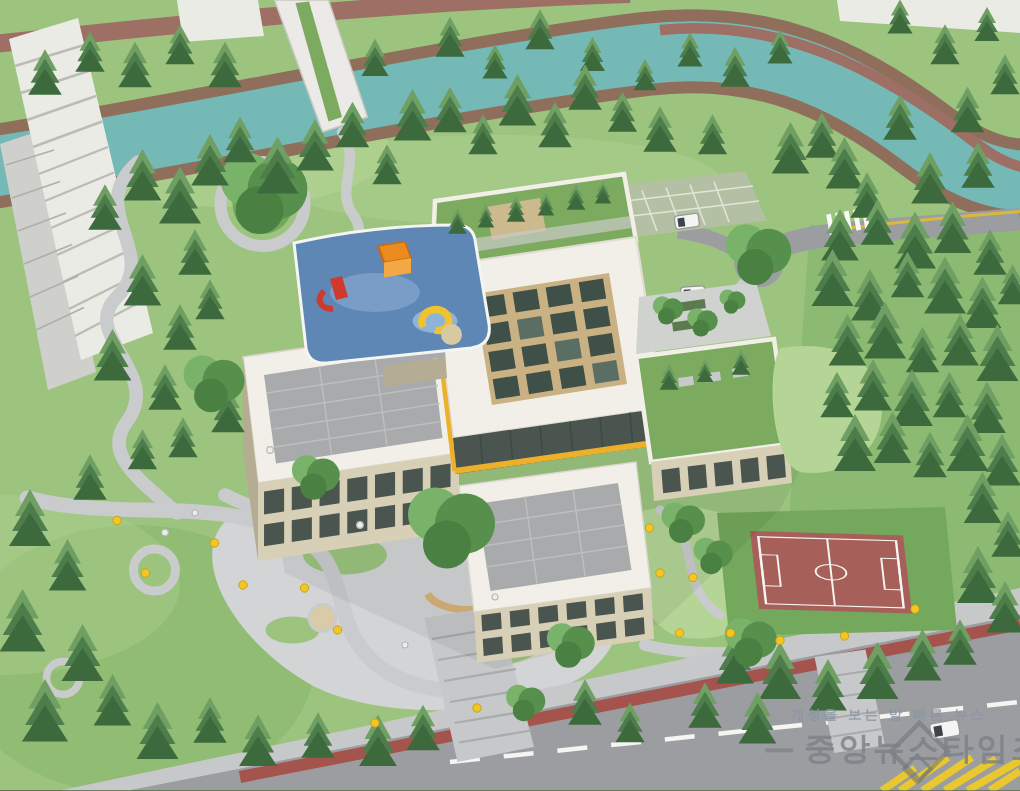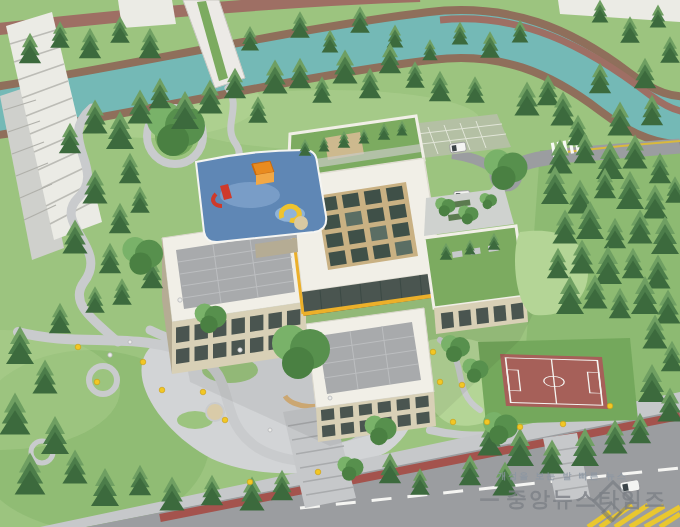--- a/index.html
+++ b/index.html
@@ -17,21 +17,21 @@
   .f-wall{fill:var(--wall)} .f-walld{fill:var(--wall-dark)}
   .f-glass{fill:var(--glass)} .f-skf{fill:var(--skylight-frame)} .f-skg{fill:var(--skylight-glass)}
   .f-groof{fill:var(--green-roof)} .f-play{fill:var(--playground)}
   .c1{fill:var(--conifer-light)} .c2{fill:var(--conifer)} .c3{fill:var(--conifer-dark)}
   .b1{fill:var(--broadleaf-light)} .b2{fill:var(--broadleaf)} .b3{fill:#4a8042}
   .fy{fill:var(--figure);stroke:#c79b12;stroke-width:.6}
   .vb{fill:var(--van);stroke:#97979a;stroke-width:.8} .vw{fill:#3c4448}
   .f-apart{fill:var(--apartment)} .f-apartd{fill:var(--apartment-shadow)}
   .s-hatch{stroke:var(--hatch);fill:none}
   
-  .wm{position:absolute;left:475px;top:470px;width:175px;text-align:center;z-index:5;
+  .wm{position:absolute;left:505px;top:470px;width:175px;text-align:center;z-index:5;
       color:var(--watermark);pointer-events:none;}
   .wm-slogan{font-size:9px;font-weight:bold;letter-spacing:2px;opacity:.8;
              color:#8b96a2;white-space:nowrap;}
   .wm-brand{margin-top:2px;font-size:21px;font-weight:bold;letter-spacing:2px;opacity:.82;white-space:nowrap;}
   .wm-dash{font-size:21px;font-weight:bold;opacity:.82;margin:0 4px;}
   .wm-diamond{position:absolute;border:3px solid rgba(110,115,122,.55);transform:rotate(45deg);z-index:4;}
   .wm-d1{left:598px;top:486px;width:24px;height:24px;}
   .wm-d2{left:604px;top:505px;width:11px;height:11px;border-width:2px;}
 </style>
 </head>

